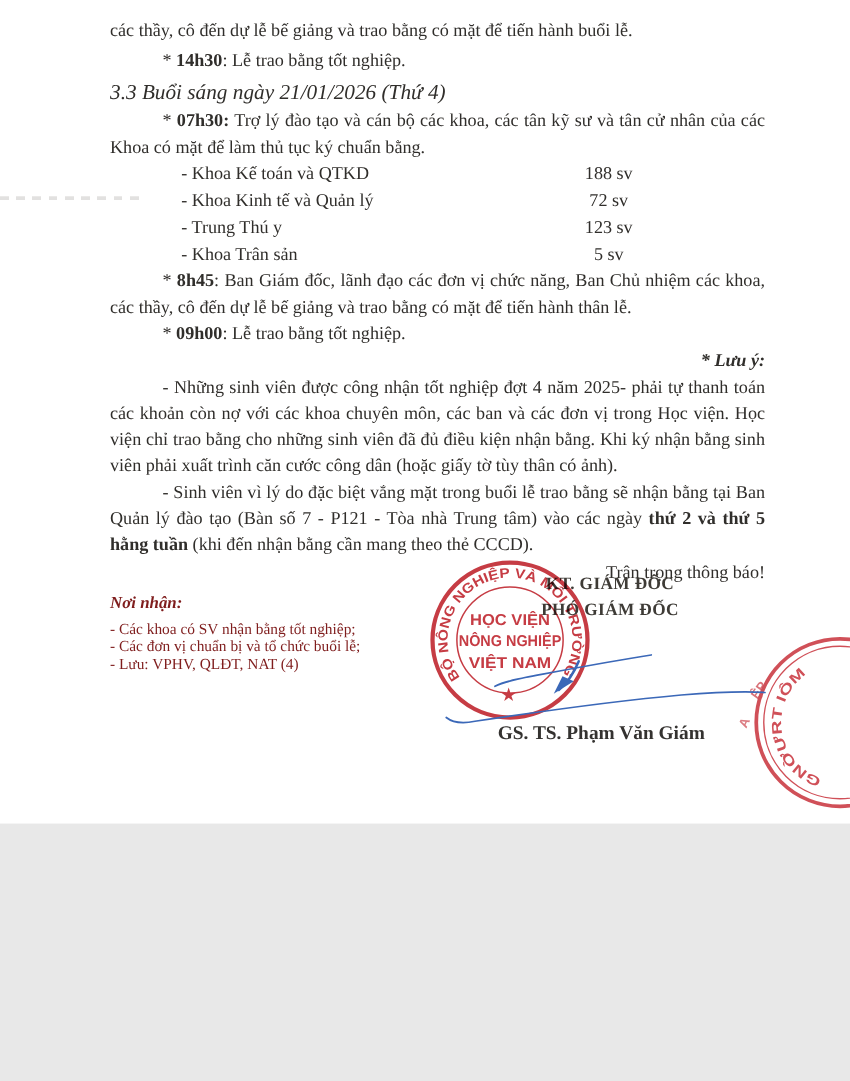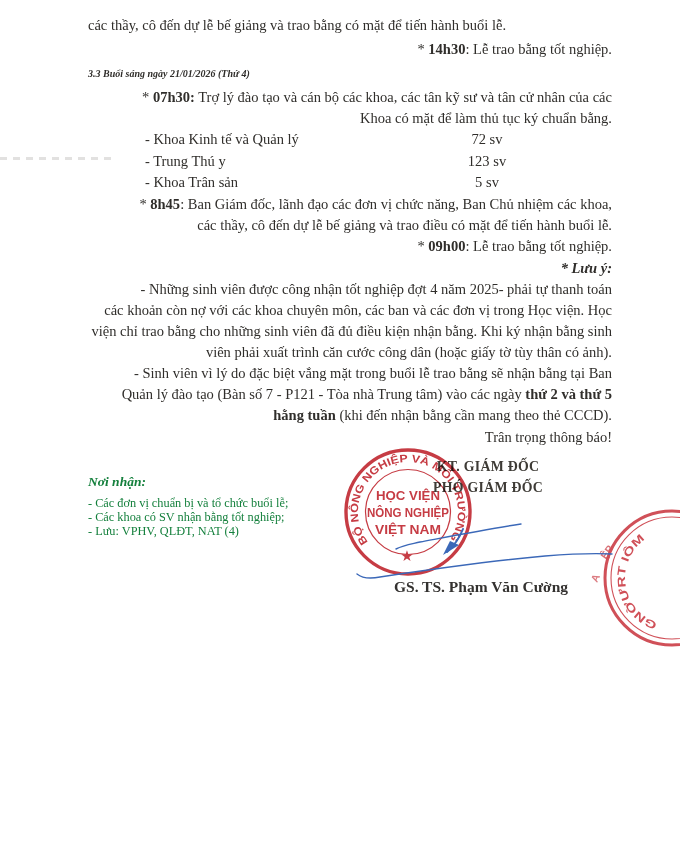--- a/index.html
+++ b/index.html
@@ -1,50 +1,50 @@
 <!DOCTYPE html>
 <html><head>
 <meta charset="utf-8">
 <style>
   html,body{margin:0;padding:0;background:#e8e8e8;}
   .page{
     position:relative;
-    width:680px;height:865px;
+    width:680px;height:659px;
     background:#ffffff;
     overflow:hidden;
     font-family:"Liberation Serif", serif;
     color:#302e2b;
   }
   
   .smudge{
     position:absolute;left:0;top:157px;width:112px;height:3px;
     background:repeating-linear-gradient(90deg,#b9b5b2 0 7px,transparent 7px 13px);
     opacity:.4;filter:blur(.6px);
   }
   .doc{
     position:absolute;left:88px;top:15px;width:524px;
     font-size:14.5px;line-height:21px;
   }
   .doc p{margin:0;}
   .just{text-align:justify;}
-  .ind{text-indent:42px;text-align:right;}
+  .ind{text-indent:42px;}
   .sp{margin-top:3px !important;}
   b.t{font-weight:bold;}
   .heading{
-    font-weight:bold;font-style:italic;font-size:10px;
+    font-weight:normal;font-style:italic;font-size:17px;
     margin-top:3px !important;
   }
   .notes-heading{font-weight:bold;font-style:italic;margin-top:1px !important;text-align:right;}
   .flist{margin:0;}
   .frow{display:flex;padding-left:57px;line-height:21.5px;}
   .fname{width:312px;}
   .fcount{width:60px;text-align:center;}
   .closing{text-indent:57px;margin-top:1px !important;text-align:right;}
   .recipients{
-    position:absolute;left:88px;top:474px;width:260px;color:#15803d;
+    position:absolute;left:88px;top:474px;width:260px;color:#7f1d1d;
   }
   .recipients .rhead{
     font-weight:bold;font-style:italic;font-size:13.5px;margin:0 0 6px 0;
   }
   .recipients .ritem{font-size:12.3px;line-height:14px;margin:0;}
   .sig-title{
     position:absolute;left:402px;top:456px;width:172px;
     text-align:center;font-weight:bold;font-size:13.8px;line-height:21px;
     color:#3e3b36;letter-spacing:.3px;
   }
@@ -69,59 +69,63 @@
     <p class="just">các thầy, cô đến dự lễ bế giảng và trao bằng có mặt để tiến hành buổi lễ.</p>
 
     <p class="ind sp"><span>* </span><b class="t">14h30</b><span>: Lễ trao bằng tốt nghiệp.</span></p>
 
     <p class="heading">3.3 Buổi sáng ngày 21/01/2026 (Thứ 4)</p>
 
     <p class="just ind sp"><span>* </span><b class="t">07h30:</b><span> Trợ lý đào tạo và cán bộ các khoa, các tân kỹ sư và tân cử nhân của các Khoa có mặt để làm thủ tục ký chuẩn bằng.</span></p>
 
     <div class="flist">
       <div class="frow">
+        <span class="fname">- Khoa Kế toán và QTKD</span>
+        <span class="fcount">188 sv</span>
+      </div>
+      <div class="frow">
         <span class="fname">- Khoa Kinh tế và Quản lý</span>
         <span class="fcount">72 sv</span>
       </div>
       <div class="frow">
         <span class="fname">- Trung Thú y</span>
         <span class="fcount">123 sv</span>
       </div>
       <div class="frow">
         <span class="fname">- Khoa Trân sản</span>
         <span class="fcount">5 sv</span>
       </div>
     </div>
 
-    <p class="just ind"><span>* </span><b class="t">8h45</b><span>: Ban Giám đốc, lãnh đạo các đơn vị chức năng, Ban Chủ nhiệm các khoa, các thầy, cô đến dự lễ bế giảng và trao điều có mặt để tiến hành buổi lễ.</span></p>
+    <p class="just ind"><span>* </span><b class="t">8h45</b><span>: Ban Giám đốc, lãnh đạo các đơn vị chức năng, Ban Chủ nhiệm các khoa, các thầy, cô đến dự lễ bế giảng và trao bằng có mặt để tiến hành thân lễ.</span></p>
 
     <p class="ind"><span>* </span><b class="t">09h00</b><span>: Lễ trao bằng tốt nghiệp.</span></p>
 
     <p class="notes-heading">* Lưu ý:</p>
 
     <p class="just ind">- Những sinh viên được công nhận tốt nghiệp đợt 4 năm 2025- phải tự thanh toán các khoản còn nợ với các khoa chuyên môn, các ban và các đơn vị trong Học viện. Học viện chỉ trao bằng cho những sinh viên đã đủ điều kiện nhận bằng. Khi ký nhận bằng sinh viên phải xuất trình căn cước công dân (hoặc giấy tờ tùy thân có ảnh).</p>
 
     <p class="just ind"><span>- Sinh viên vì lý do đặc biệt vắng mặt trong buổi lễ trao bằng sẽ nhận bằng tại Ban Quản lý đào tạo (Bàn số 7 - P121 - Tòa nhà Trung tâm) vào các ngày </span><b class="t">thứ 2 và thứ 5 hằng tuần</b><span> (khi đến nhận bằng cần mang theo thẻ CCCD).</span></p>
 
     <p class="closing">Trân trọng thông báo!</p>
   </main>
 
   <div class="recipients">
     <p class="rhead">Nơi nhận:</p>
+    <p class="ritem">- Các khoa có SV nhận bằng tốt nghiệp;</p>
     <p class="ritem">- Các đơn vị chuẩn bị và tổ chức buổi lễ;</p>
-    <p class="ritem">- Các khoa có SV nhận bằng tốt nghiệp;</p>
     <p class="ritem">- Lưu: VPHV, QLĐT, NAT (4)</p>
   </div>
 
   <div class="sig-title">
     <div>KT. GIÁM ĐỐC</div>
     <div>PHÓ GIÁM ĐỐC</div>
   </div>
 
-  <div class="signer">GS. TS. Phạm Văn Cường</div>
+  <div class="signer">GS. TS. Phạm Văn Giám</div>
 
   <svg class="ink" width="680" height="865" viewBox="0 0 680 865">
 
     <g fill="none" stroke="#c63c44">
       <circle cx="408" cy="512" r="62" stroke-width="3.4"></circle>
       <circle cx="408" cy="512" r="42.5" stroke-width="1.2"></circle>
       <path id="ringPath" d="M 368.1 542.1 A 50 50 0 1 1 447.9 542.1" stroke="none"></path>
       <text class="stamp-text" font-size="10.8" fill="#c63c44" stroke="none">
         <textPath href="#ringPath" startOffset="0" textLength="218" lengthAdjust="spacingAndGlyphs">BỘ NÔNG NGHIỆP VÀ MÔI TRƯỜNG</textPath>
       </text>

